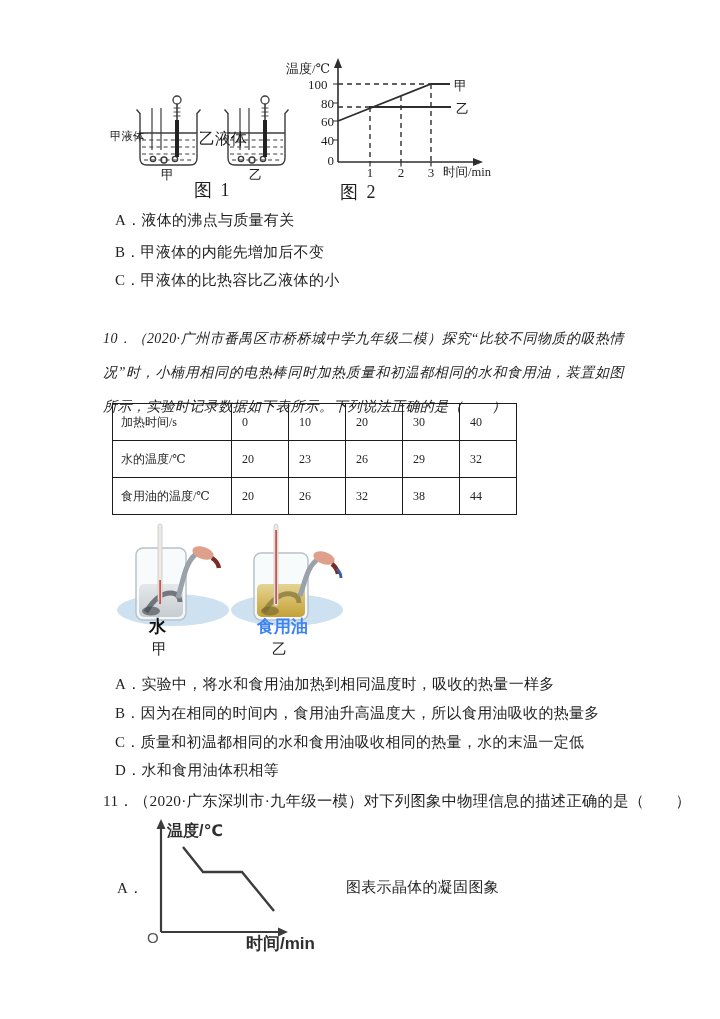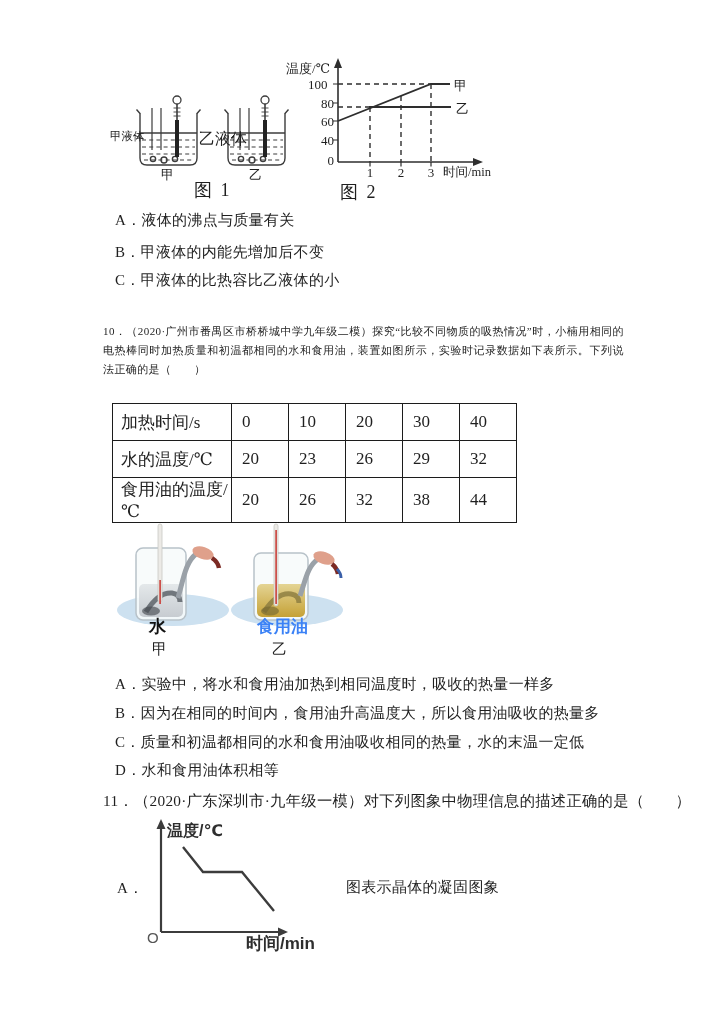--- a/index.html
+++ b/index.html
@@ -7,32 +7,32 @@
     position:relative;width:720px;height:1019px;margin:0 auto;
     background:#ffffff;overflow:hidden;
     font-family:"Liberation Serif","DejaVu Serif",serif;
     color:#1f1f1f;
   }
   .abs{position:absolute;white-space:nowrap;}
   .serif{font-family:"Liberation Serif","DejaVu Serif",serif;}
   .hei{font-family:"Liberation Sans","DejaVu Sans",sans-serif;font-weight:700;}
   .opt{font-size:15px;letter-spacing:0.3px;}
   .stem{
-    position:absolute;font-size:11px;line-height:19px;
-    text-align:justify;white-space:normal;letter-spacing:0.4px;
+    position:absolute;font-size:14px;line-height:34px;
+    text-align:justify;white-space:normal;letter-spacing:0.4px;font-style:italic;
   }
   .tick{font-size:13px;}
   .cap{font-size:18px;letter-spacing:2px;}
   table.q10{
     position:absolute;left:112px;top:403px;
     border-collapse:collapse;table-layout:fixed;
   }
   table.q10 td{
     border:1.6px solid #1c1c1c;height:36px;
-    font-size:17px;padding:0 0 0 10px;vertical-align:middle;
+    font-size:12px;padding:0 0 0 10px;vertical-align:middle;
     font-family:"Liberation Serif","DejaVu Serif",serif;
   }
   table.q10 td.lbl{width:110px;padding-left:8px;}
   table.q10 td.val{width:46px;}
   svg.art{position:absolute;left:0;top:0;pointer-events:none;}
 </style>
 </head>
 <body>
 
 <div class="page">

